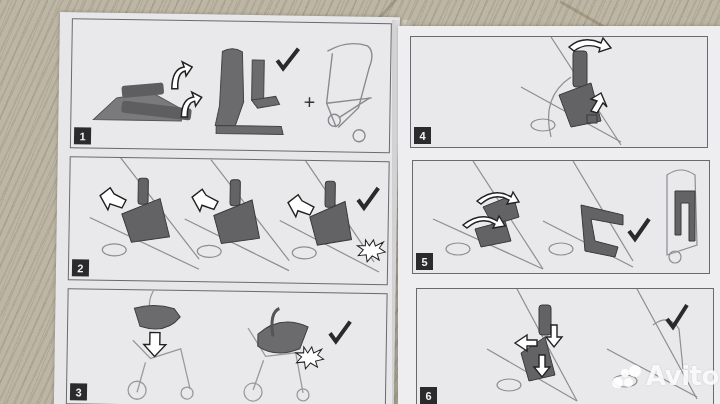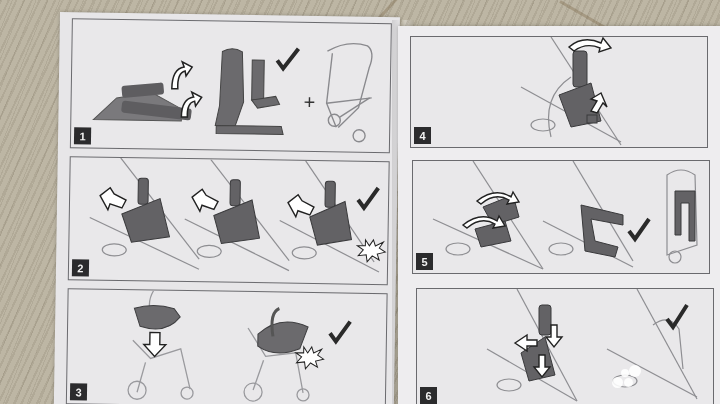--- a/index.html
+++ b/index.html
@@ -217,13 +217,14 @@
   </div>
 </div>
 
 <div class="watermark">
   <div class="wm-dots">
     <span style="left:0;top:14px;width:11px;height:11px;"></span>
     <span style="left:9px;top:6px;width:8px;height:8px;"></span>
     <span style="left:12px;top:15px;width:9px;height:9px;"></span>
     <span style="left:17px;top:2px;width:12px;height:12px;"></span>
   </div>
+  <span>Avito</span>
 </div>
 
 </body></html>

